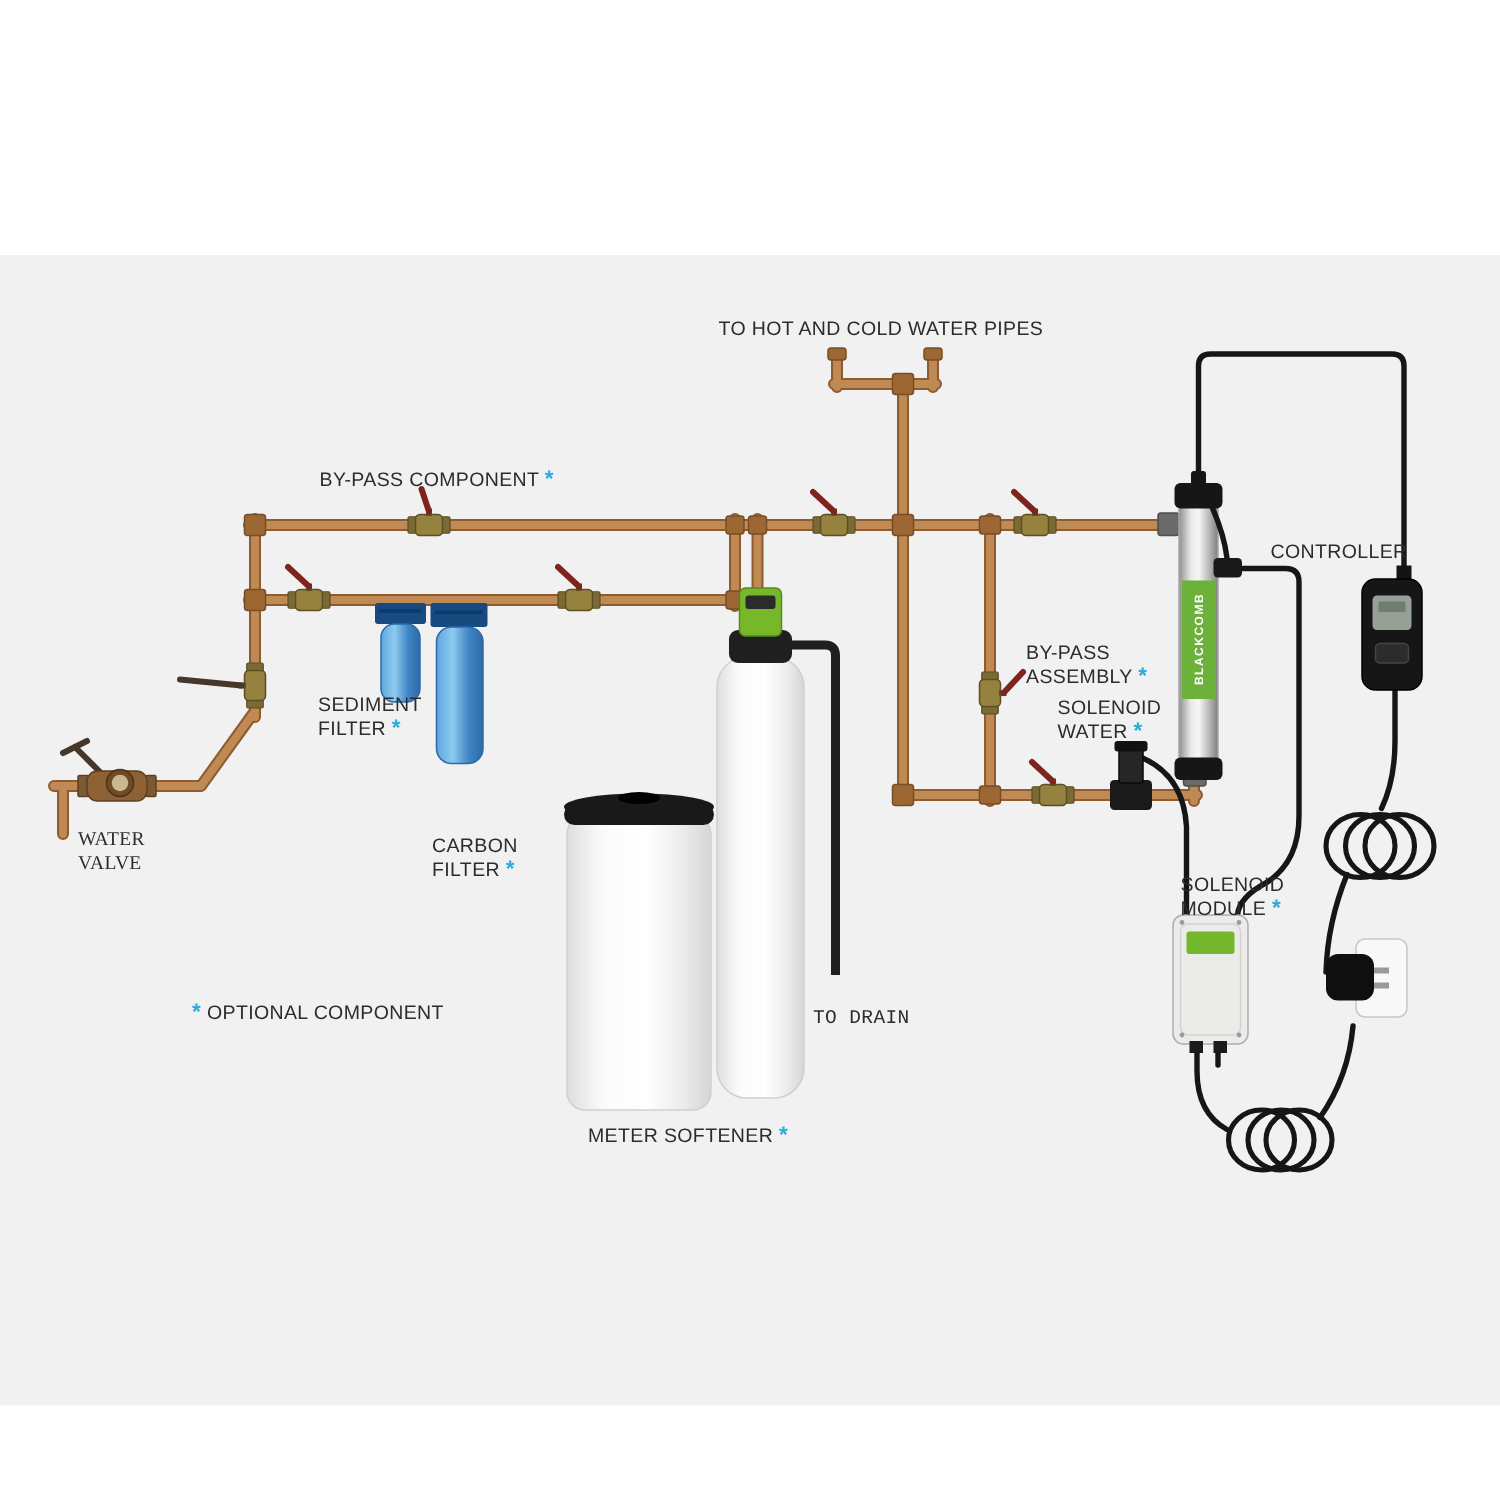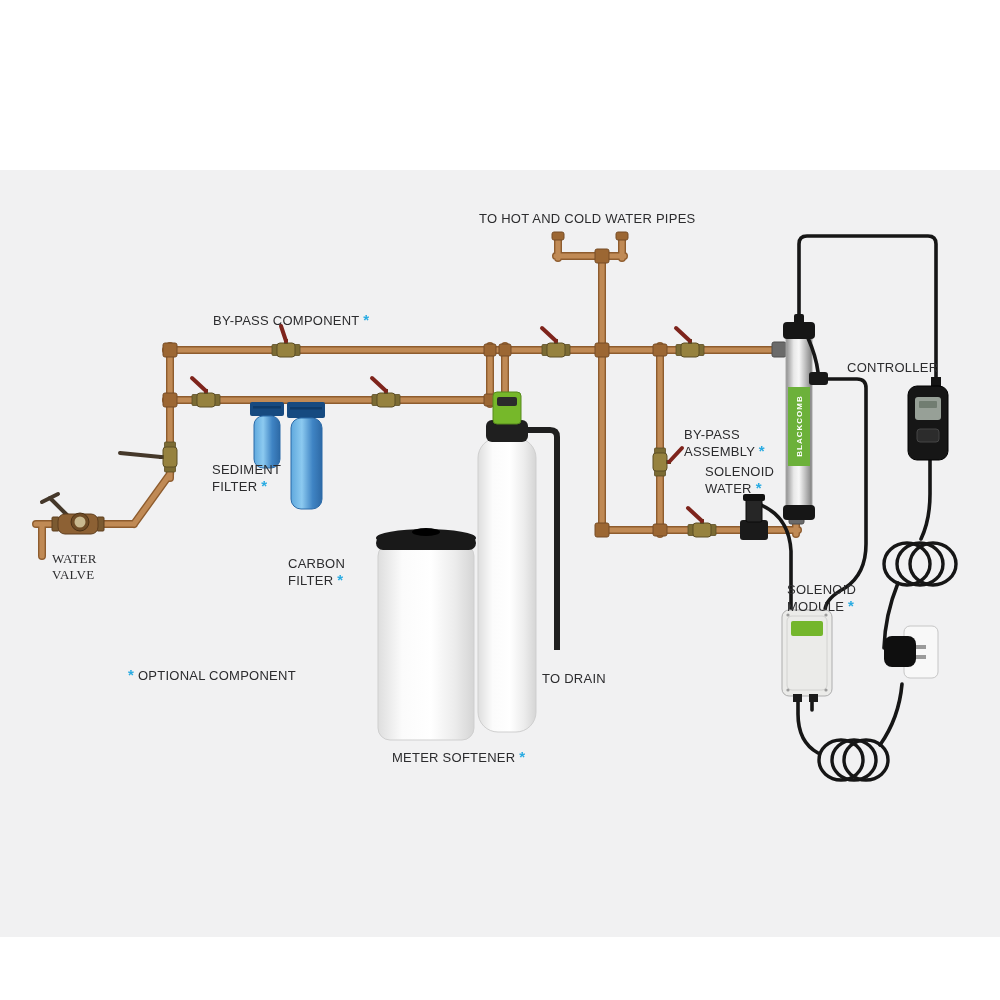--- a/index.html
+++ b/index.html
@@ -269,21 +269,21 @@
   <div class="label" style="left:92px; top:667px;margin-left:36px;">
     <span class="ast">*</span>
     <span>OPTIONAL COMPONENT</span>
   </div>
 
   <div class="label" style="left:392px; top:749px;">
     <span>METER SOFTENER</span>
     <span class="ast">*</span>
   </div>
 
-  <div class="label" style="left:542px; top:671px;">
+  <div class="label" style="left:542px; top:671px;font-family:Liberation Mono, monospace;">
     <span>TO DRAIN</span>
   </div>
 
   <div class="label" style="left:684px; top:427px;">
     <span class="ln">BY-PASS</span>
     <span class="ln">
       <span>ASSEMBLY</span>
       <span class="ast">*</span>
     </span>
   </div>

